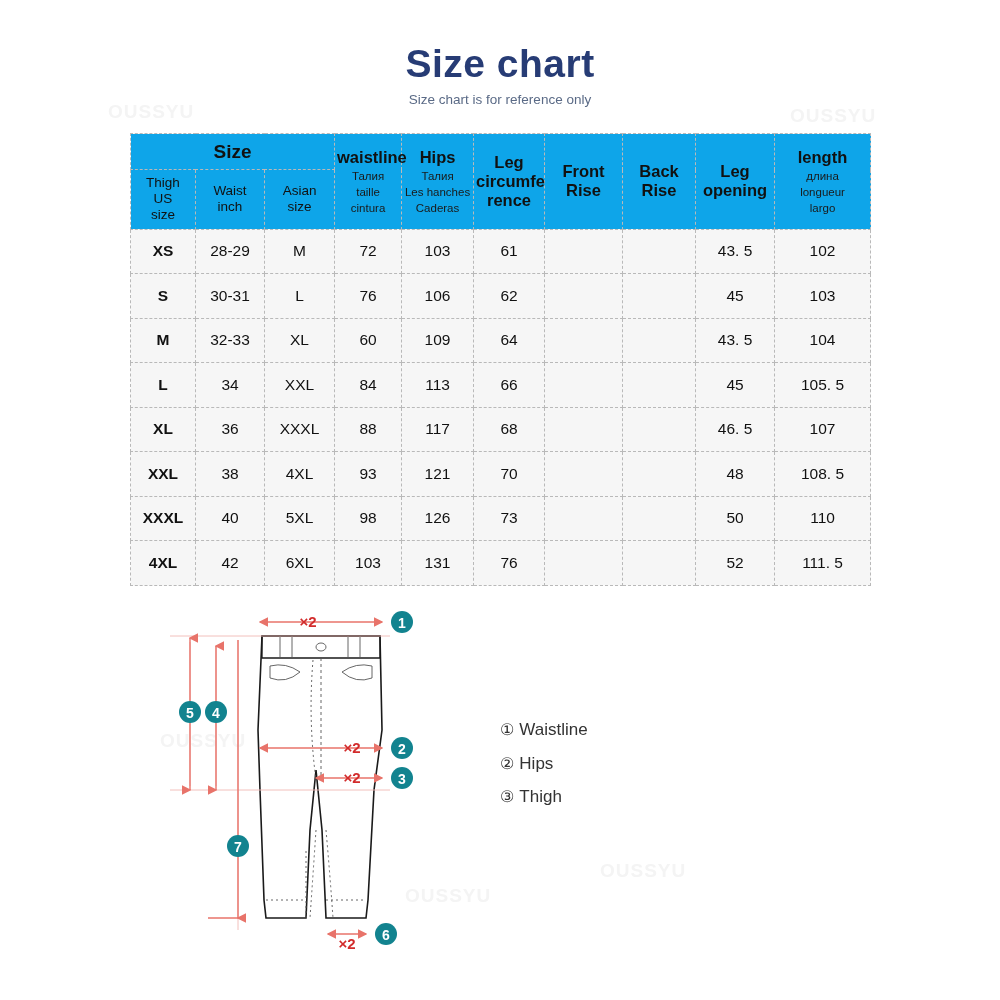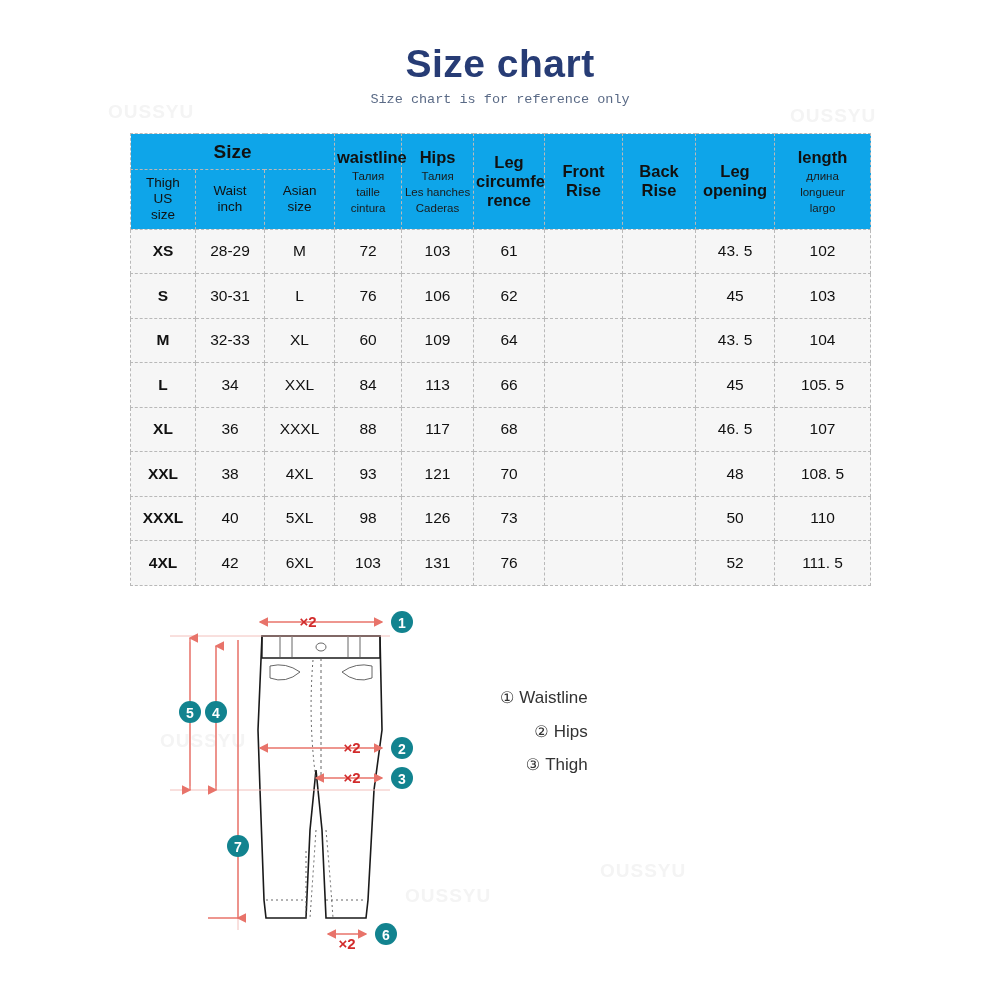--- a/index.html
+++ b/index.html
@@ -42,21 +42,21 @@
     font-weight: 700;
     color: #273c75;
     letter-spacing: 0.5px;
     line-height: 1.05;
     font-family: Liberation Sans, sans-serif;
   }
   #chart-subtitle {
     font-size: 13.5px;
     color: #5a6a86;
     margin-top: 7px;
-    font-family: Liberation Mono, monospace;
+    font-family: Liberation Sans, sans-serif;
   }
 
   
   #size-table-wrap {
     position: absolute;
     left: 130px;
     top: 133px;
     width: 740px;
     z-index: 2;
   }
@@ -133,26 +133,25 @@
     width: 360px;
     height: 370px;
     z-index: 2;
   }
   #diagram-svg { display: block; }
 
   
   #legend-block {
     position: absolute;
     left: 500px;
-    top: 685px;
+    top: 717px;
     width: 400px;
     z-index: 2;
     display: flex;
     gap: 42px;
-    text-align: right;
   }
   .legend-col {
     display: flex;
     flex-direction: column;
     gap: 8px;
   }
   .legend-item {
     font-size: 17px;
     color: #333333;
     line-height: 1.5;

